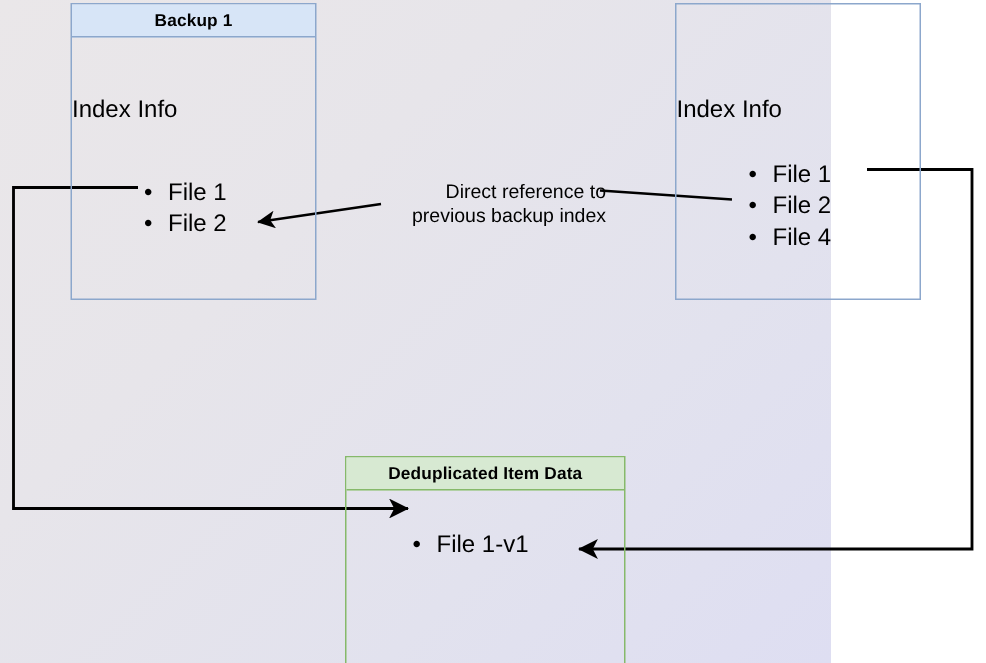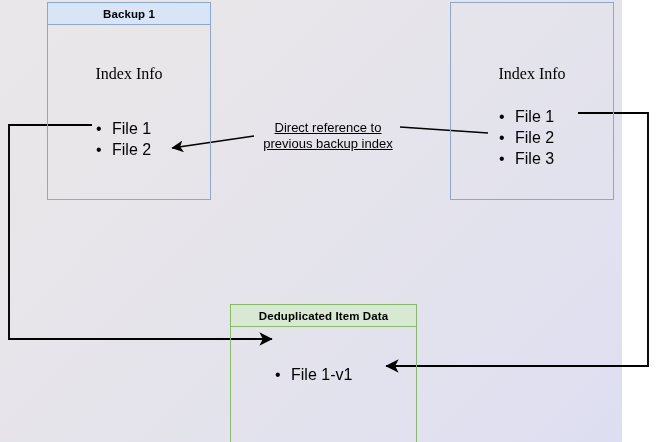--- a/index.html
+++ b/index.html
@@ -7,21 +7,21 @@
     padding: 0;
   }
   body {
     width: 657px;
     height: 442px;
     overflow: hidden;
     font-family: "Liberation Sans", sans-serif;
   }
   #canvas {
     position: relative;
-    width: 622px;
+    width: 554px;
     height: 442px;
     background: linear-gradient(135deg, #eae7e9 0%, #e7e5ea 35%, #e2e2ee 70%, #dedef2 100%);
   }
   #edges {
     position: absolute;
     left: 0;
     top: 0;
     width: 657px;
     height: 442px;
     pointer-events: none;
@@ -80,24 +80,22 @@
     border-bottom: 1.6px solid #86B96A;
   }
   .node.green .body {
     top: 22px;
   }
 
   .index-label {
     position: absolute;
     left: 0;
     right: 0;
-    text-align: center;
     font-size: 16px;
     color: #000;
-    font-family: Liberation Serif, serif;
   }
 
   ul.files {
     position: absolute;
     margin: 0;
     padding: 0;
     list-style: none;
   }
   ul.files li {
     position: relative;
@@ -111,26 +109,25 @@
     content: "\2022";
     position: absolute;
     left: 0;
     top: 0;
     font-size: 16px;
     line-height: 21px;
   }
 
   .edge-label {
     position: absolute;
-    text-align: center;
+    text-align: right;
     font-size: 13px;
     line-height: 16px;
     color: #000;
     white-space: pre-line;
-    text-decoration: underline;
   }
 </style>
 </head>
 <body>
 
 <div id="canvas">
 
   <svg id="edges" viewBox="0 0 657 442" width="657" height="442">
     <defs>
       <marker id="arrowhead" viewBox="0 0 10 10" refX="9.5" refY="5" markerWidth="7" markerHeight="7" orient="auto-start-reverse">
@@ -162,29 +159,29 @@
       </ul>
     </div>
   </div>
 
   <div class="node blue" style="left:450px; top:2px; width:164px; height:198px;">
     <div class="body">
       <div class="index-label" style="top:40px;">Index Info</div>
       <ul class="files" style="left:48px; top:81px;">
         <li>File 1</li>
         <li>File 2</li>
-        <li>File 3</li>
+        <li>File 4</li>
       </ul>
     </div>
   </div>
 
   <div class="node green" style="left:230px; top:280px; width:187px; height:160px;">
     <div class="hdr">Deduplicated Item Data</div>
     <div class="body">
-      <ul class="files" style="left:44px; top:37px;text-align:right;">
+      <ul class="files" style="left:44px; top:26px;text-align:right;">
         <li>File 1-v1</li>
       </ul>
     </div>
   </div>
 
   <div class="edge-label" style="left:252px; top:120px; width:152px;">Direct reference to
 previous backup index</div>
 
 </div>
 

